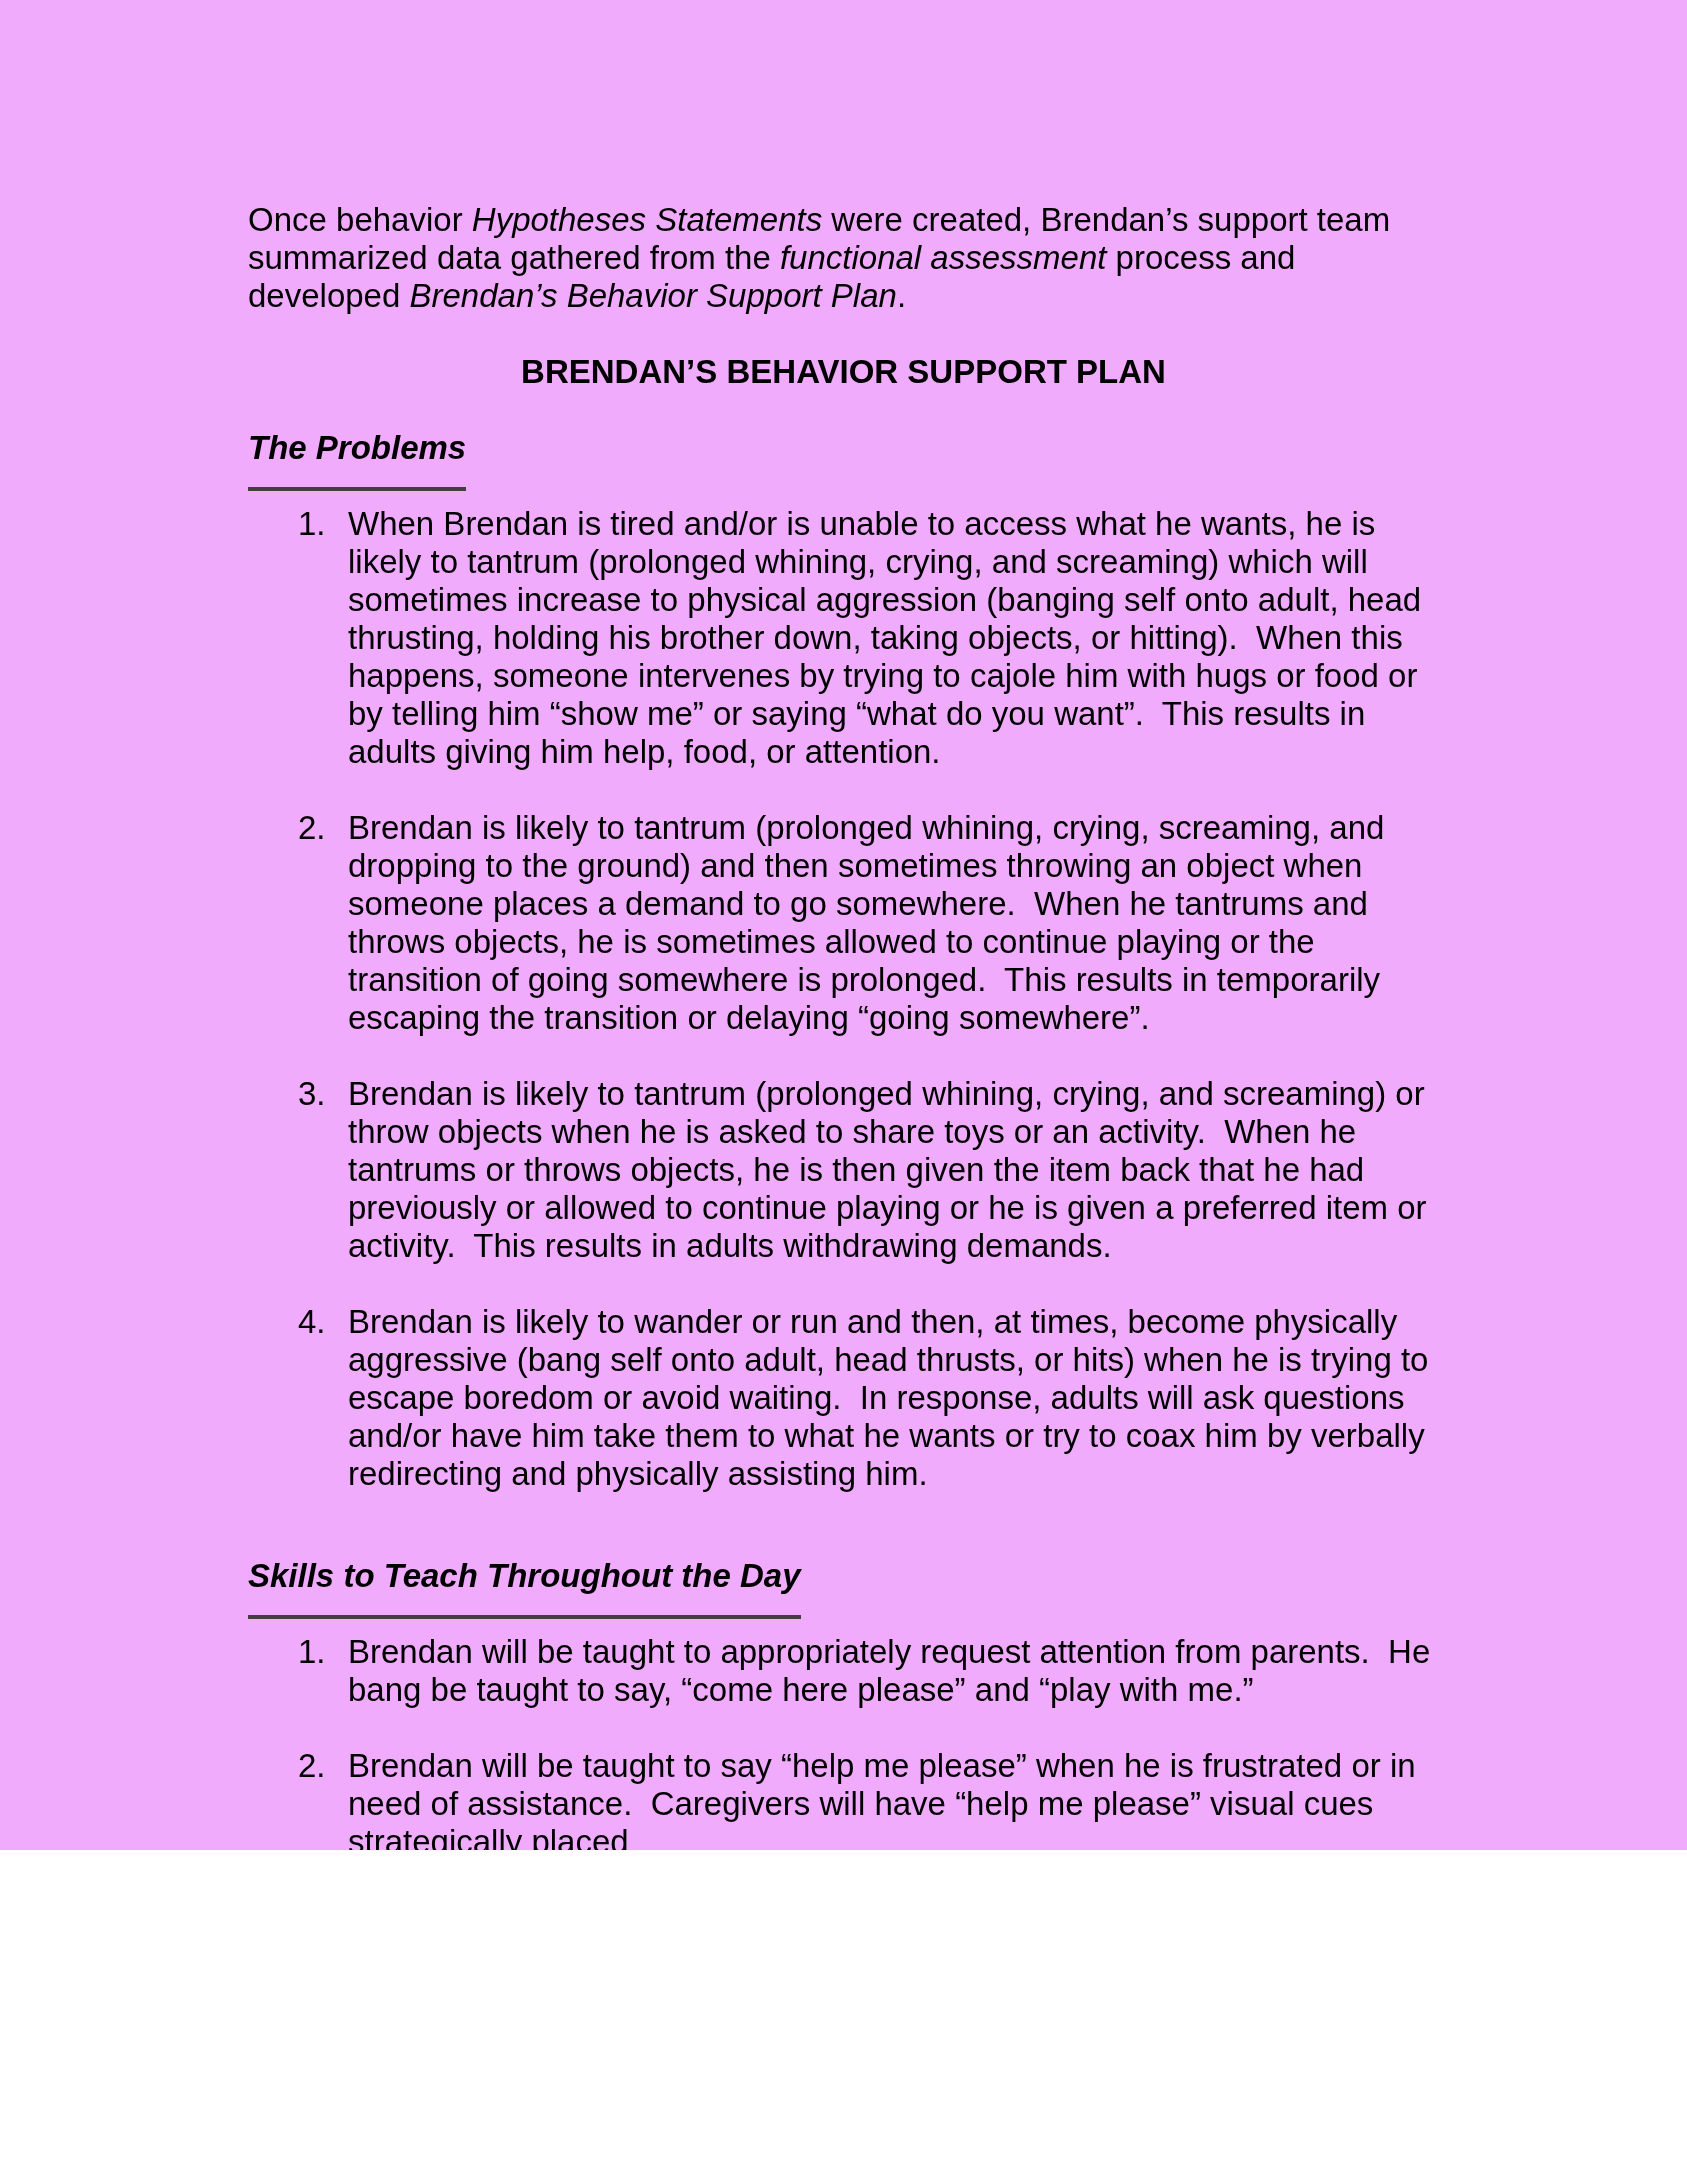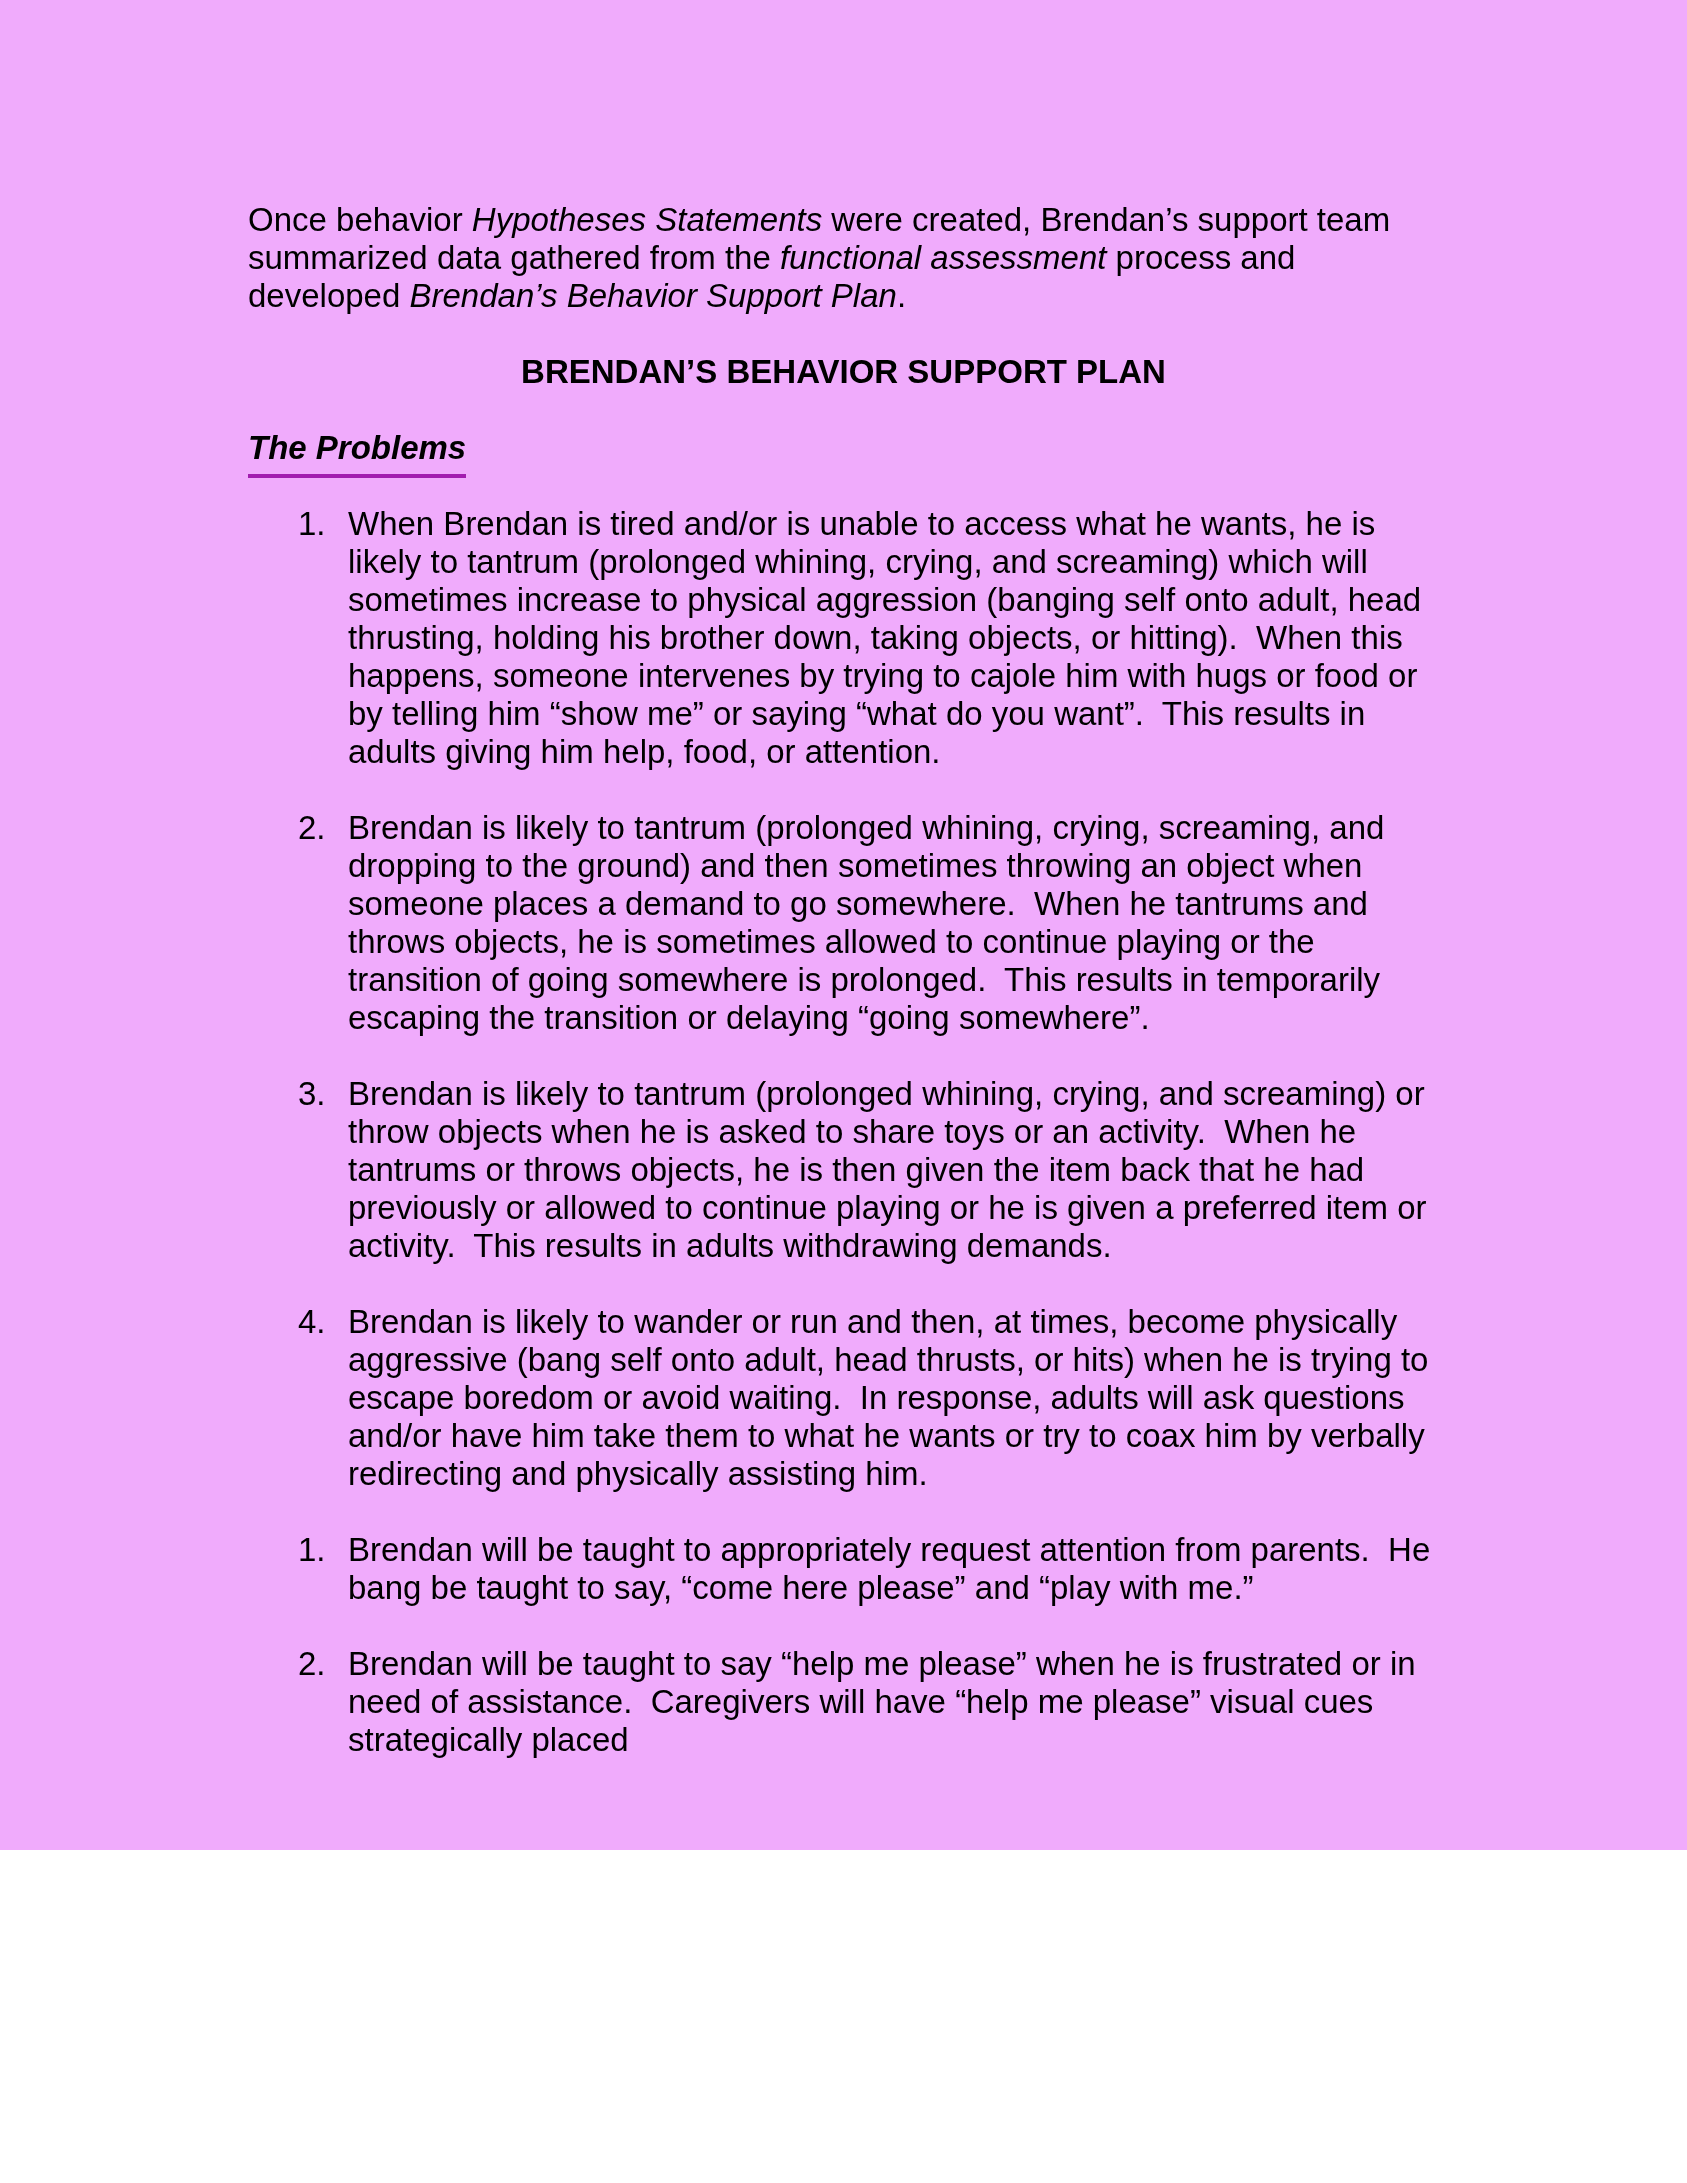--- a/index.html
+++ b/index.html
@@ -43,22 +43,22 @@
     vertical-align: 12px;
   }
   .section-heading {
     height: 38px;
     margin: 0 0 38px 0;
     font-weight: bold;
     font-style: italic;
   }
   .section-heading .hu {
     display: inline-block;
-    border-bottom: 4px solid #a21caf;
-    padding-bottom: 7px;
+    border-bottom: 4px solid #404040;
+    padding-bottom: 20px;
     white-space: pre-wrap;
   }
   .mt-extra {
     margin-top: 64px;
   }
   .li {
     display: flex;
     padding-left: 50px;
     margin: 0 0 38px 0;
   }
@@ -98,20 +98,21 @@
       <span class="num">3.</span>
       <span class="txt">Brendan is likely to tantrum (prolonged whining, crying, and screaming) or throw objects when he is asked to share toys or an activity.  When he tantrums or throws objects, he is then given the item back that he had previously or allowed to continue playing or he is given a preferred item or activity.  This results in adults withdrawing demands.</span>
     </div>
     <div class="li">
       <span class="num">4.</span>
       <span class="txt">Brendan is likely to wander or run and then, at times, become physically aggressive (bang self onto adult, head thrusts, or hits) when he is trying to escape boredom or avoid waiting.  In response, adults will ask questions and/or have him take them to what he wants or try to coax him by verbally redirecting and physically assisting him.</span>
     </div>
   </div>
 
   <div class="section">
+    <div class="section-heading mt-extra"><span class="hu">Skills to Teach Throughout the Day</span></div>
 
     <div class="li">
       <span class="num">1.</span>
       <span class="txt">Brendan will be taught to appropriately request attention from parents.  He bang be taught to say, “come here please” and “play with me.”</span>
     </div>
     <div class="li">
       <span class="num">2.</span>
       <span class="txt">Brendan will be taught to say “help me please” when he is frustrated or in need of assistance.  Caregivers will have “help me please” visual cues strategically placed</span>
     </div>
   </div>

